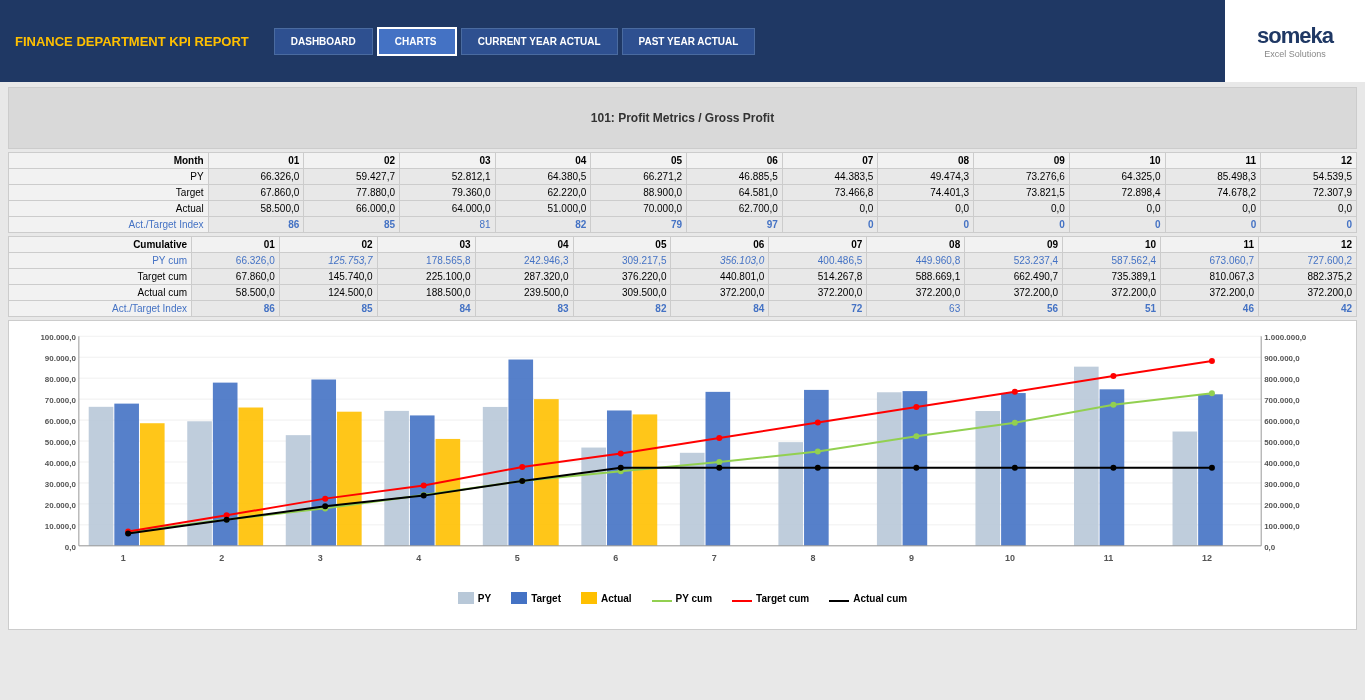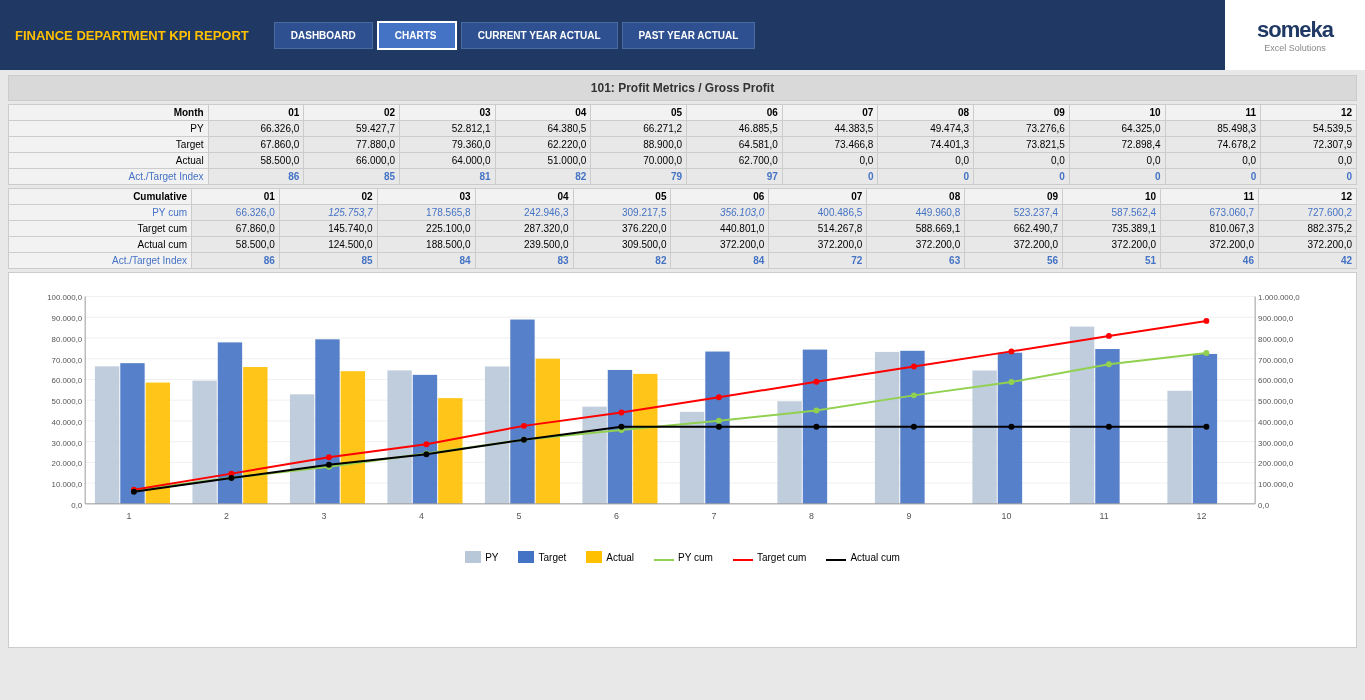--- a/index.html
+++ b/index.html
@@ -1,42 +1,42 @@
 <!DOCTYPE html>
 <html><head>
   <meta charset="utf-8">
   <style>
     * { margin: 0; padding: 0; box-sizing: border-box; }
     body { font-family: Arial, sans-serif; font-size: 11px; background: #d0d0d0; width: 1365px; height: 700px; overflow: hidden; }
     
     
-    .header { background: #1f3864; display: flex; align-items: stretch; height: 70px; }
+    .header { background: #1f3864; display: flex; align-items: stretch; height: 82px; }
     .header-title-section { background: #1f3864; padding: 8px 15px; display: flex; flex-direction: column; justify-content: center; min-width: 180px; }
     .header-kpi-title { color: #ffc000; font-size: 13px; font-weight: bold; text-transform: uppercase; }
     .header-subtitle { color: white; font-size: 17px; font-weight: bold; text-transform: uppercase; margin-top: 4px; }
     .nav-tabs { display: flex; align-items: center; padding: 8px 10px; gap: 4px; flex: 1; }
     .nav-tab { background: #2e5090; color: white; border: 1px solid #4a6ba0; padding: 6px 16px; font-size: 10px; font-weight: bold; text-align: left; cursor: pointer; min-width: 80px; text-transform: uppercase; line-height: 1.3; }
     .nav-tab.active { background: #4472c4; border: 2px solid white; }
     .logo-section { background: white; width: 140px; display: flex; align-items: center; justify-content: center; padding: 5px; }
     
     
-    .section-title { background: #d9d9d9; text-align: center; padding: 5px; font-weight: bold; font-size: 12px; color: #333; margin-bottom: 3px; border: 1px solid #ccc; }
+    .section-title { background: #d9d9d9; text-align: center; padding: 23px; font-weight: bold; font-size: 12px; color: #333; margin-bottom: 3px; border: 1px solid #ccc; }
     
     
     .data-table { width: 100%; border-collapse: collapse; margin-bottom: 3px; font-size: 10px; }
     .data-table th, .data-table td { border: 1px solid #ccc; padding: 2px 4px; text-align: right; white-space: nowrap; }
     .data-table th { background: #f2f2f2; font-weight: bold; text-align: right; }
     .data-table th:first-child, .data-table td:first-child { text-align: right; background: #f2f2f2; font-weight: bold; min-width: 100px; }
     .data-table td:first-child { font-weight: normal; }
     .row-index td { color: #4472c4; font-weight: bold; }
     .row-index td:first-child { color: #4472c4; }
     .row-pycum td { color: #4472c4; }
     
     
-    .chart-area { background: white; border: 1px solid #ccc; padding: 12px; margin-top: 3px; height: 376px; position: relative; }
+    .chart-area { background: white; border: 1px solid #ccc; padding: 5px; margin-top: 3px; height: 310px; position: relative; font-weight: bold; }
     
     .legend { display: flex; justify-content: center; gap: 20px; padding: 4px 0; font-size: 10px; }
     .legend-item { display: flex; align-items: center; gap: 4px; }
     .legend-box { width: 16px; height: 12px; display: inline-block; }
     .legend-line { width: 20px; height: 3px; display: inline-block; }
   </style>
 </head>
 <body>
 
 <div class="header">
@@ -122,21 +122,21 @@
           <td>0,0</td>
           <td>0,0</td>
           <td>0,0</td>
           <td>0,0</td>
           <td>0,0</td>
         </tr>
         <tr class="row-index">
           <td style="color: rgb(68, 114, 196);">Act./Target Index</td>
           <td style="color: rgb(68, 114, 196); font-weight: bold;">86</td>
           <td style="color: rgb(68, 114, 196); font-weight: bold;">85</td>
-          <td style="color: rgb(68, 114, 196); font-weight: bold;">81</td>
+          <td style="color: rgb(68, 114, 196); font-weight: normal;">81</td>
           <td style="color: rgb(68, 114, 196); font-weight: bold;">82</td>
           <td style="color: rgb(68, 114, 196); font-weight: bold;">79</td>
           <td style="color: rgb(68, 114, 196); font-weight: bold;">97</td>
           <td style="color: rgb(68, 114, 196); font-weight: bold;">0</td>
           <td style="color: rgb(68, 114, 196); font-weight: bold;">0</td>
           <td style="color: rgb(68, 114, 196); font-weight: bold;">0</td>
           <td style="color: rgb(68, 114, 196); font-weight: bold;">0</td>
           <td style="color: rgb(68, 114, 196); font-weight: bold;">0</td>
           <td style="color: rgb(68, 114, 196); font-weight: bold;">0</td>
         </tr>
@@ -209,21 +209,21 @@
         </tr>
         <tr class="row-index">
           <td style="color: rgb(68, 114, 196);">Act./Target Index</td>
           <td style="color: rgb(68, 114, 196); font-weight: bold;">86</td>
           <td style="color: rgb(68, 114, 196); font-weight: bold;">85</td>
           <td style="color: rgb(68, 114, 196); font-weight: bold;">84</td>
           <td style="color: rgb(68, 114, 196); font-weight: bold;">83</td>
           <td style="color: rgb(68, 114, 196); font-weight: bold;">82</td>
           <td style="color: rgb(68, 114, 196); font-weight: bold;">84</td>
           <td style="color: rgb(68, 114, 196); font-weight: bold;">72</td>
-          <td style="color: rgb(68, 114, 196); font-weight: bold;">63</td>
+          <td style="color: rgb(68, 114, 196); font-weight: normal;">63</td>
           <td style="color: rgb(68, 114, 196); font-weight: bold;">56</td>
           <td style="color: rgb(68, 114, 196); font-weight: bold;">51</td>
           <td style="color: rgb(68, 114, 196); font-weight: bold;">46</td>
           <td style="color: rgb(68, 114, 196); font-weight: bold;">42</td>
         </tr>
       </tbody>
   </table>
 
   <div class="chart-area">
     <svg id="main-chart" width="100%" height="260" viewBox="0 0 1340 260">

